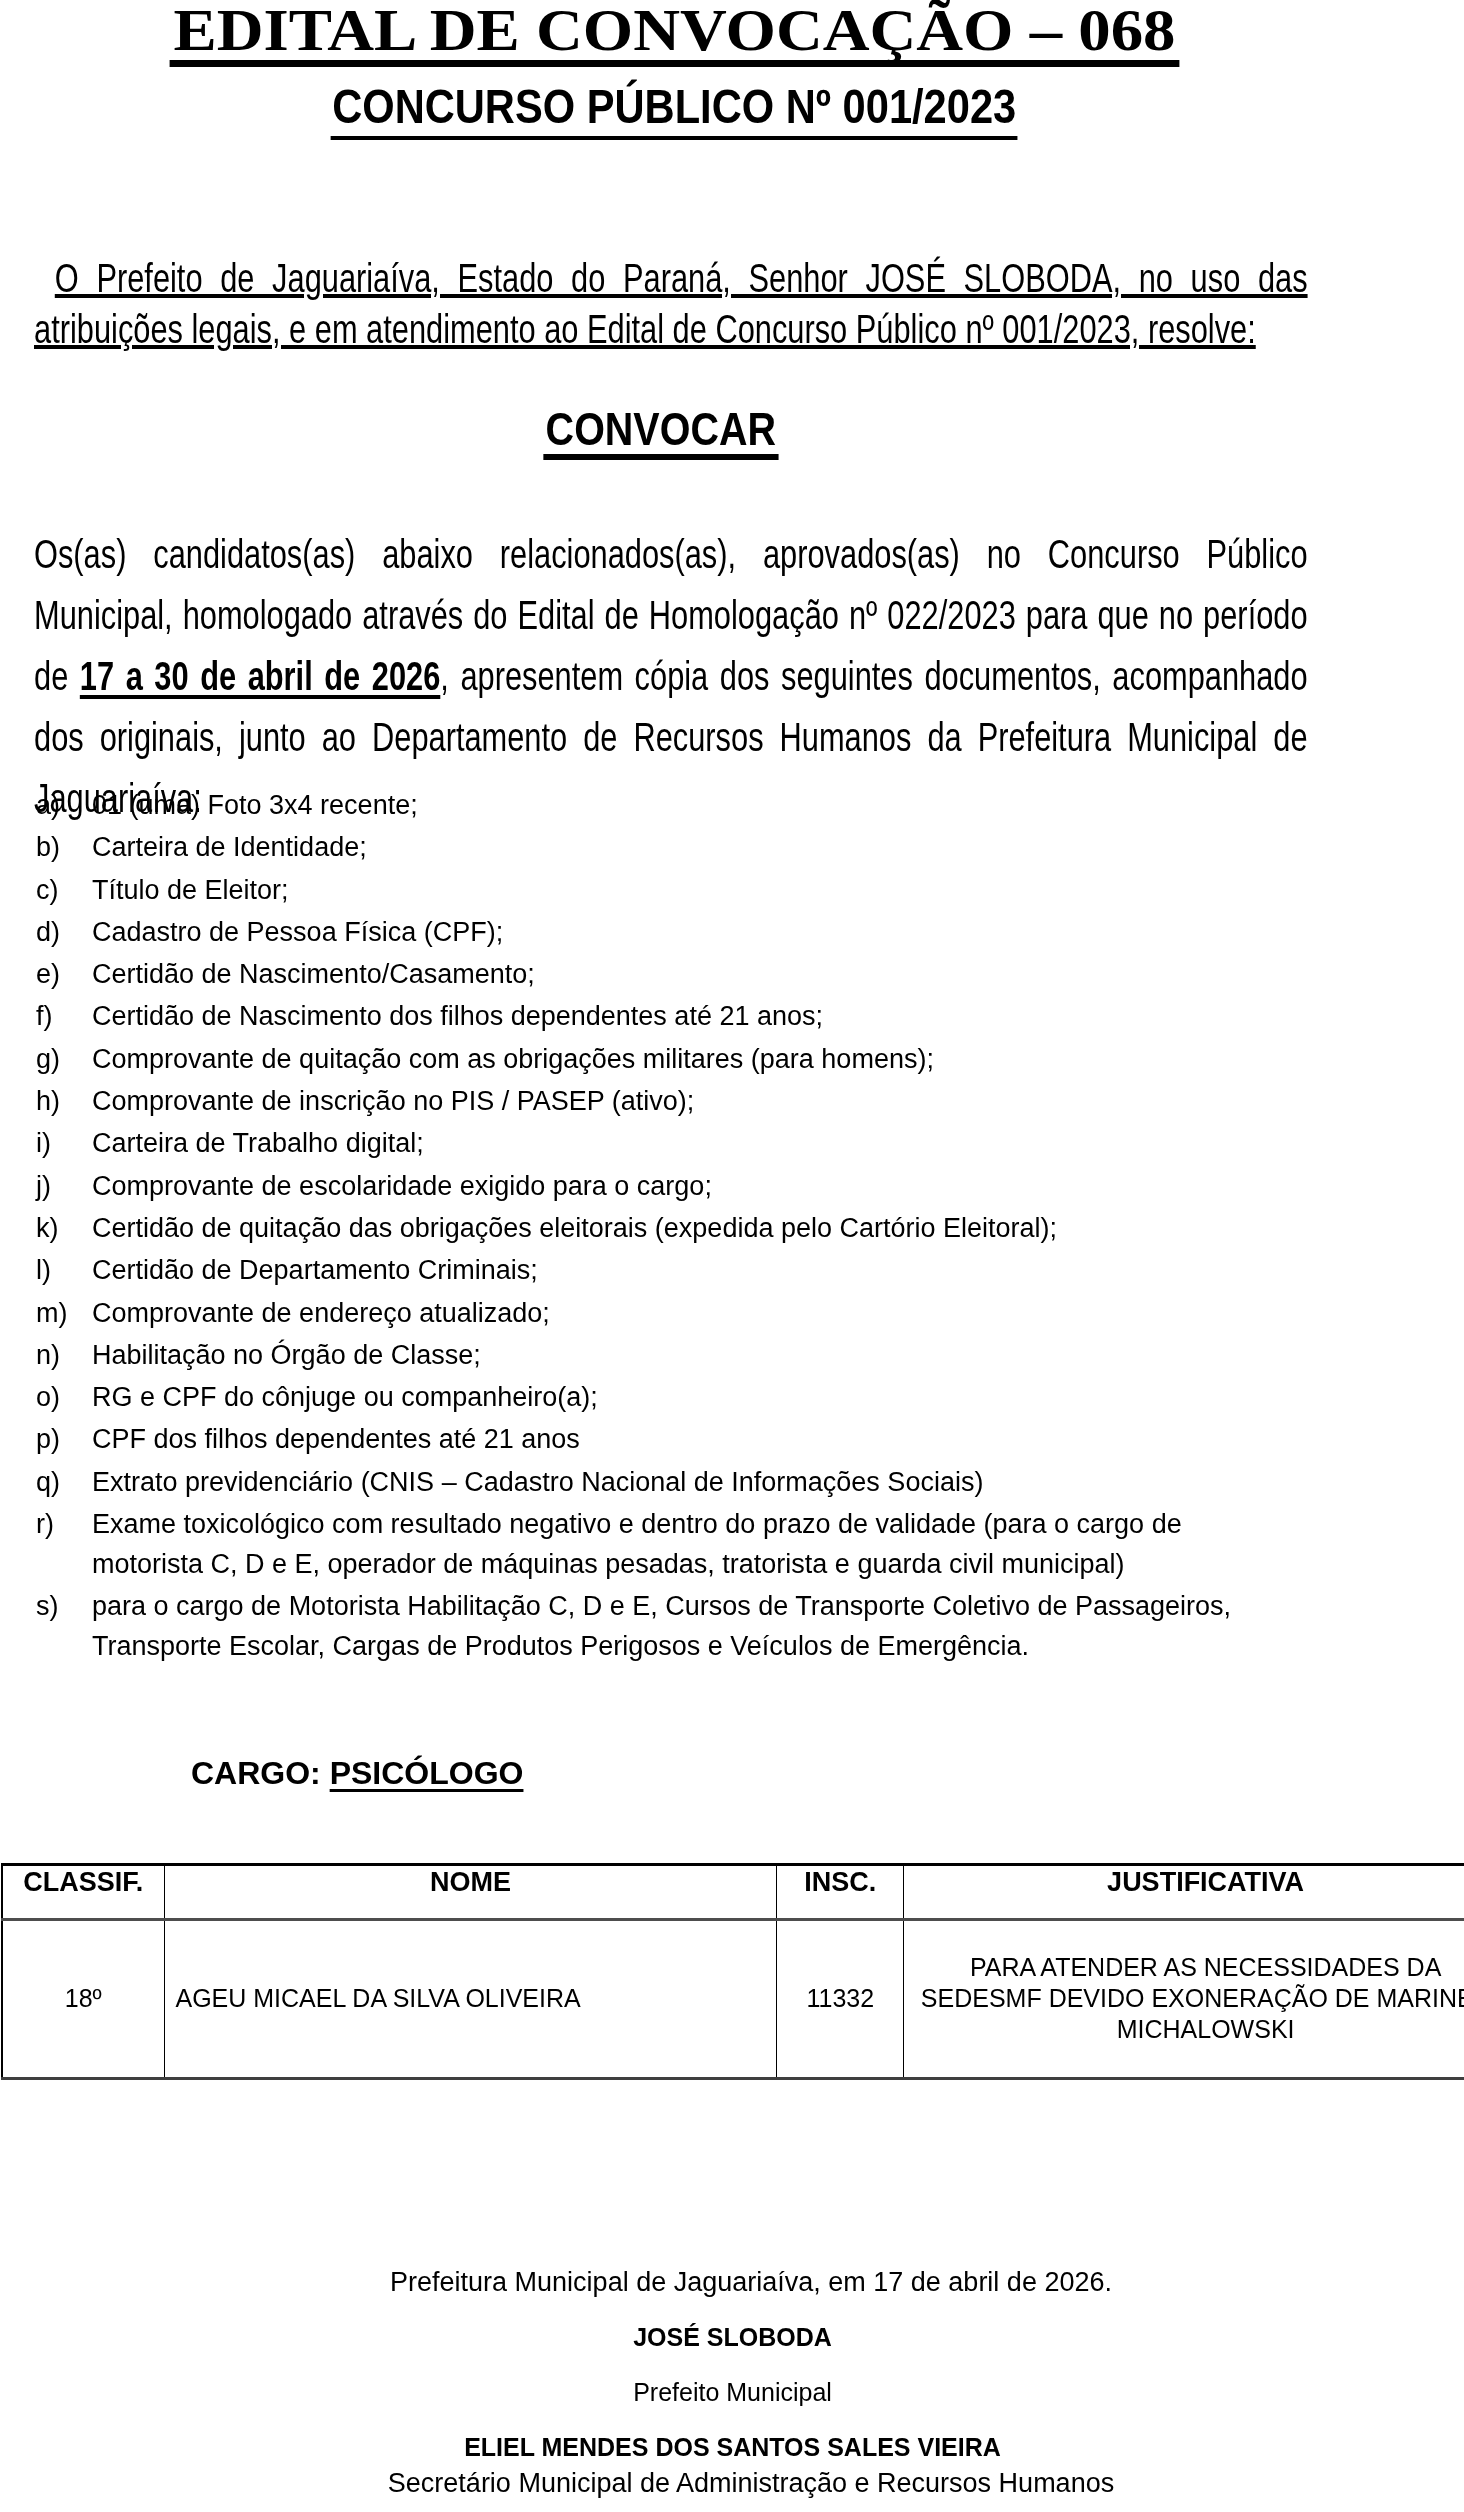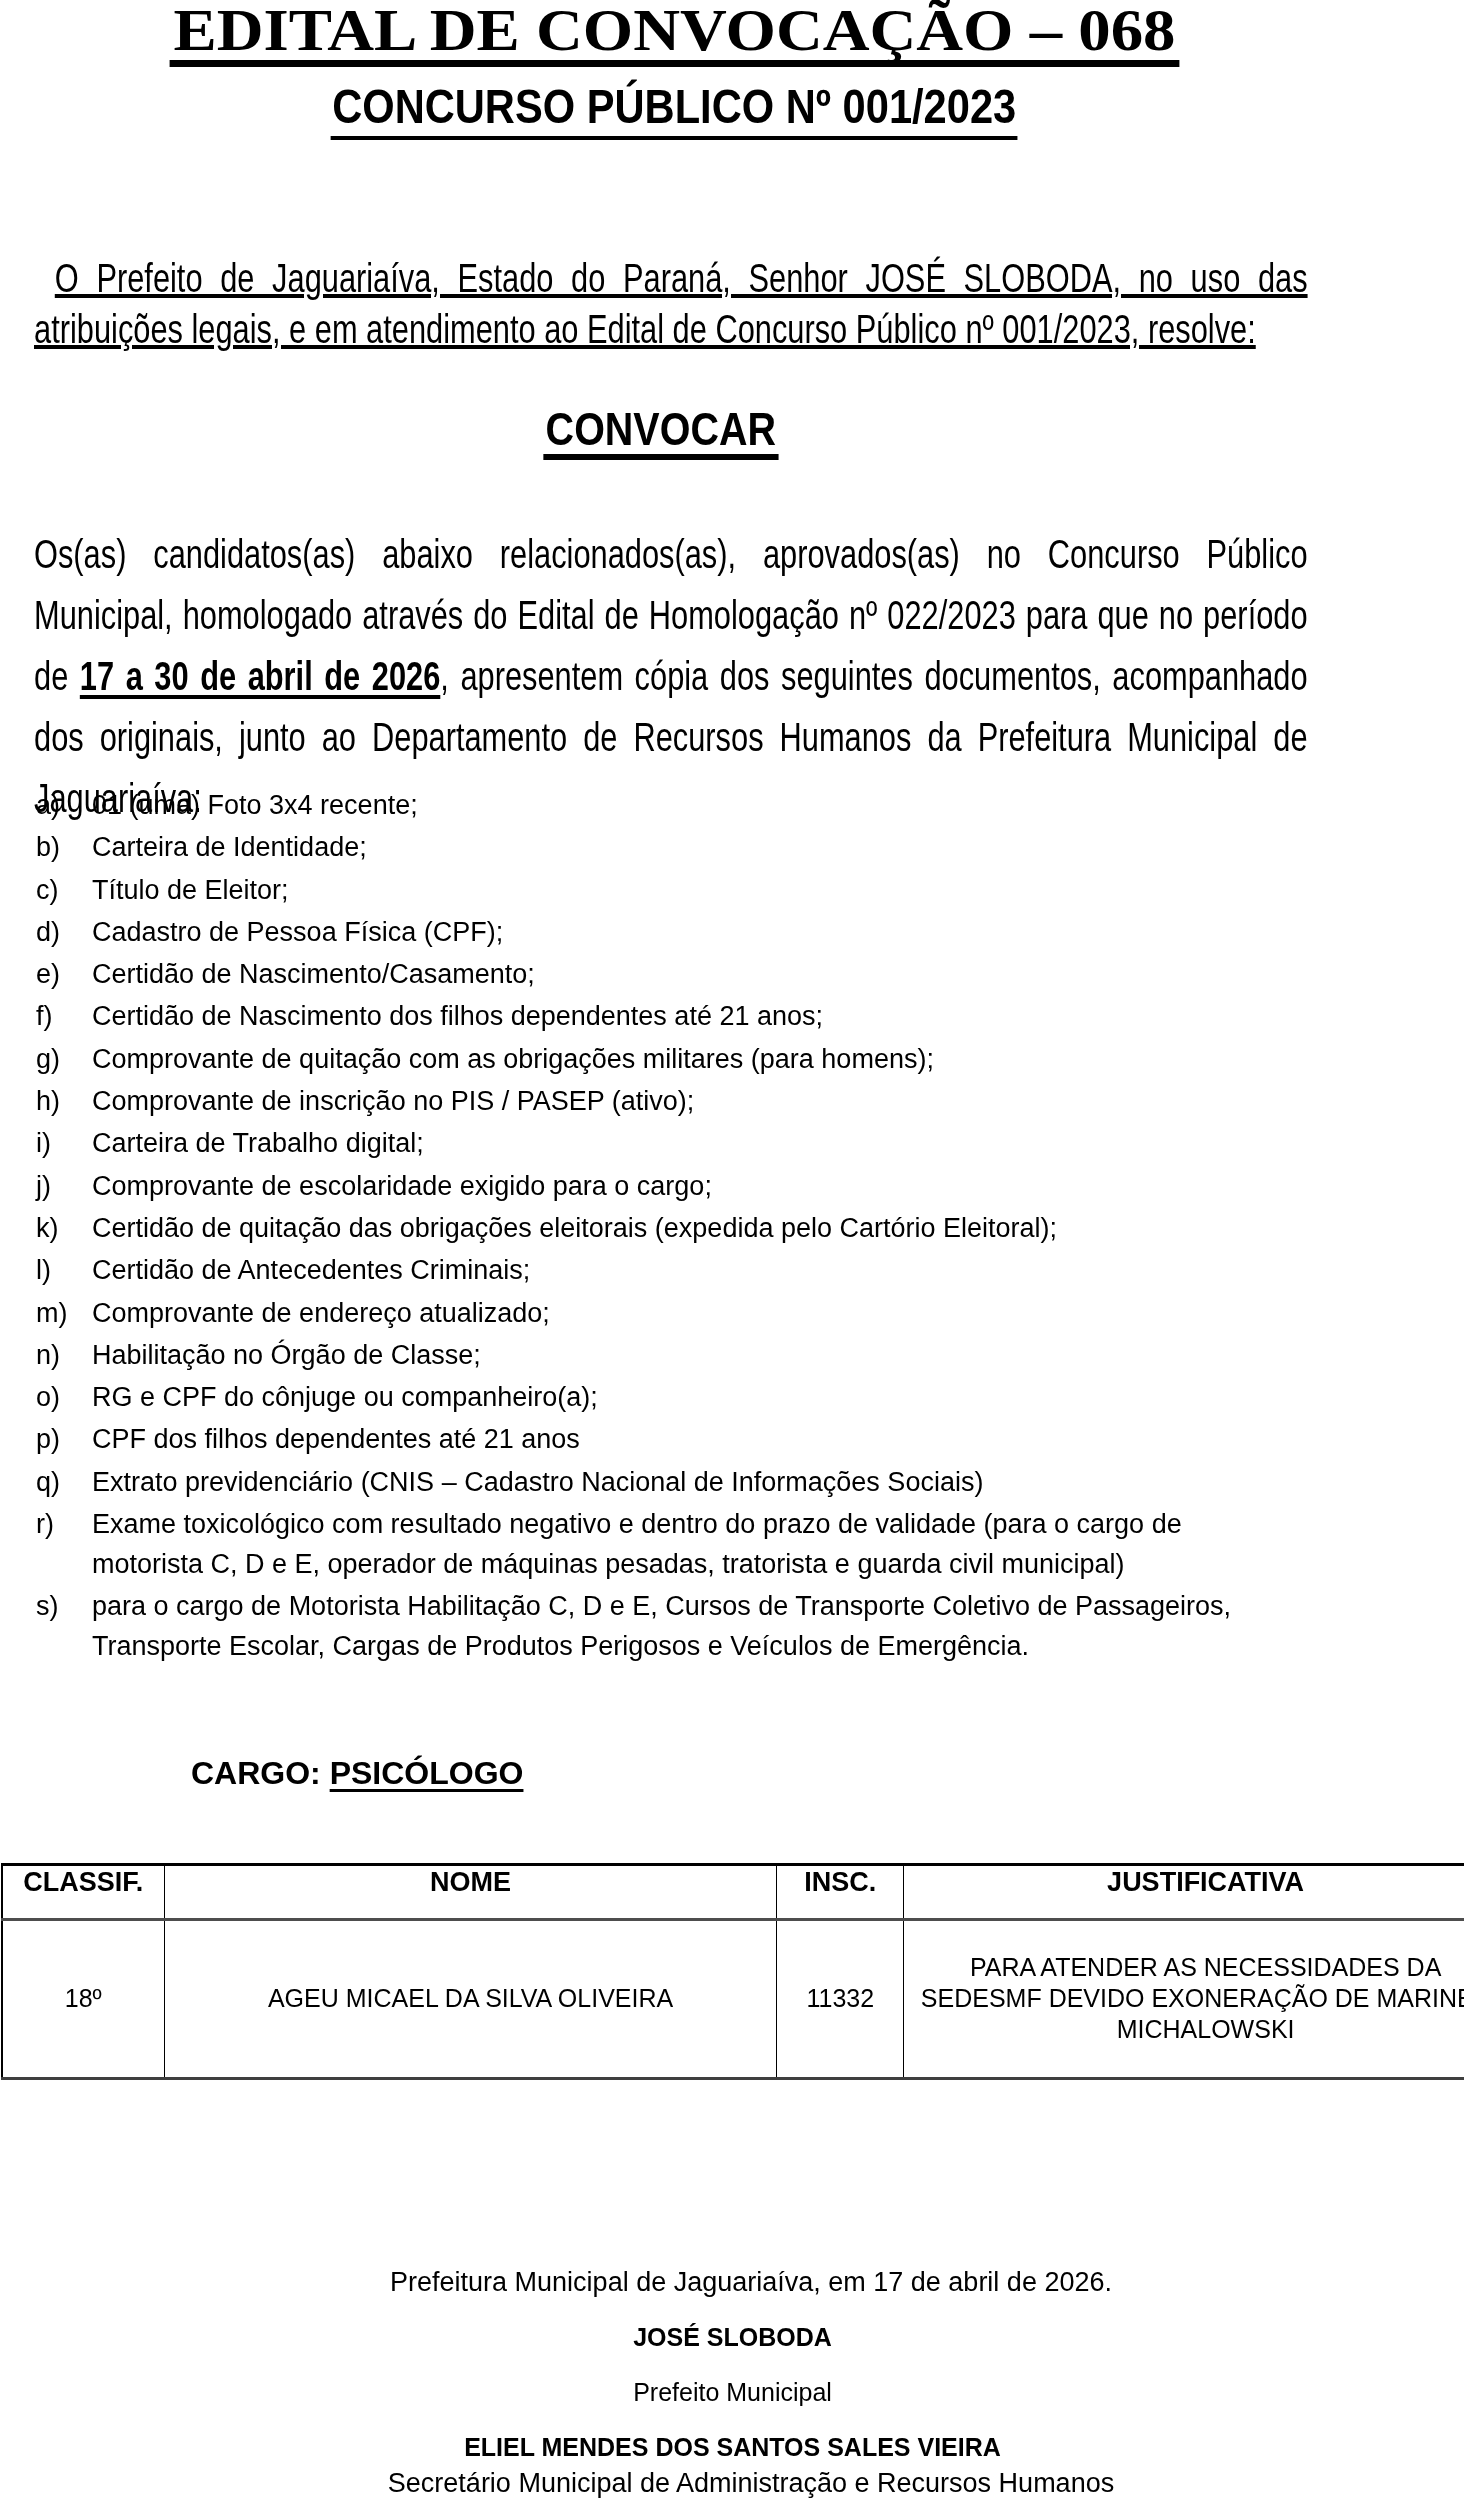--- a/index.html
+++ b/index.html
@@ -35,21 +35,21 @@
 
   
   table.tb{position:absolute;top:1863px;left:0.9px;width:1457px;border-collapse:collapse;table-layout:fixed;}
   table.tb td,table.tb th{border-left:1.8px solid #000;border-right:1.8px solid #000;overflow:hidden;}
   table.tb th{border-top:3.6px solid #000;border-bottom:3.6px solid #4d4d4d;height:51px;vertical-align:top;
               font-size:27px;font-weight:bold;line-height:31px;padding:0.9px 5.4px 0 5.4px;text-align:center;margin-left:20px;}
   table.tb td{border-bottom:3.6px solid #3f3f3f;height:156px;vertical-align:middle;
               font-size:25px;line-height:31px;padding:0 10.8px;}
   table.tb .c-classif{width:150px;text-align:center;}
   table.tb .c-nome{width:601px;}
-  td.c-nome{text-align:center;padding-left:12.6px;}
+  td.c-nome{text-align:left;padding-left:12.6px;}
   table.tb .c-insc{width:115px;text-align:center;}
   table.tb .c-just{width:592px;text-align:center;}
   td.c-just{padding:0 20px;}
   table.tb th:first-child,table.tb td:first-child{border-left:2.7px solid #000;}
   table.tb th:last-child,table.tb td:last-child{border-right:2.7px solid #000;}
 
   
   .footer{position:absolute;left:0;right:0;top:2264px;text-align:center;}
   .footer div{line-height:36px;}
   .f-reg30{font-size:27px;padding-left:37px;}
@@ -87,21 +87,21 @@
     <li><span class="lbl">b)</span><span>Carteira de Identidade;</span></li>
     <li><span class="lbl">c)</span><span>Título de Eleitor;</span></li>
     <li><span class="lbl">d)</span><span>Cadastro de Pessoa Física (CPF);</span></li>
     <li><span class="lbl">e)</span><span>Certidão de Nascimento/Casamento;</span></li>
     <li><span class="lbl">f)</span><span>Certidão de Nascimento dos filhos dependentes até 21 anos;</span></li>
     <li><span class="lbl">g)</span><span>Comprovante de quitação com as obrigações militares (para homens);</span></li>
     <li><span class="lbl">h)</span><span>Comprovante de inscrição no PIS / PASEP (ativo);</span></li>
     <li><span class="lbl">i)</span><span>Carteira de Trabalho digital;</span></li>
     <li><span class="lbl">j)</span><span>Comprovante de escolaridade exigido para o cargo;</span></li>
     <li><span class="lbl">k)</span><span>Certidão de quitação das obrigações eleitorais (expedida pelo Cartório Eleitoral);</span></li>
-    <li><span class="lbl">l)</span><span>Certidão de Antecedentes Criminais;</span></li>
+    <li><span class="lbl">l)</span><span>Certidão de Departamento Criminais;</span></li>
     <li><span class="lbl">m)</span><span>Comprovante de endereço atualizado;</span></li>
     <li><span class="lbl">n)</span><span>Habilitação no Órgão de Classe;</span></li>
     <li><span class="lbl">o)</span><span>RG e CPF do cônjuge ou companheiro(a);</span></li>
     <li><span class="lbl">p)</span><span>CPF dos filhos dependentes até 21 anos</span></li>
     <li><span class="lbl">q)</span><span>Extrato previdenciário (CNIS – Cadastro Nacional de Informações Sociais)</span></li>
     <li><span class="lbl">r)</span><span>Exame toxicológico com resultado negativo e dentro do prazo de validade (para o cargo de motorista C, D e E, operador de máquinas pesadas, tratorista e guarda civil municipal)</span></li>
     <li><span class="lbl">s)</span><span>para o cargo de Motorista Habilitação C, D e E, Cursos de Transporte Coletivo de Passageiros, Transporte Escolar, Cargas de Produtos Perigosos e Veículos de Emergência.</span></li>
   </ul>
 
   <div class="cargo">

